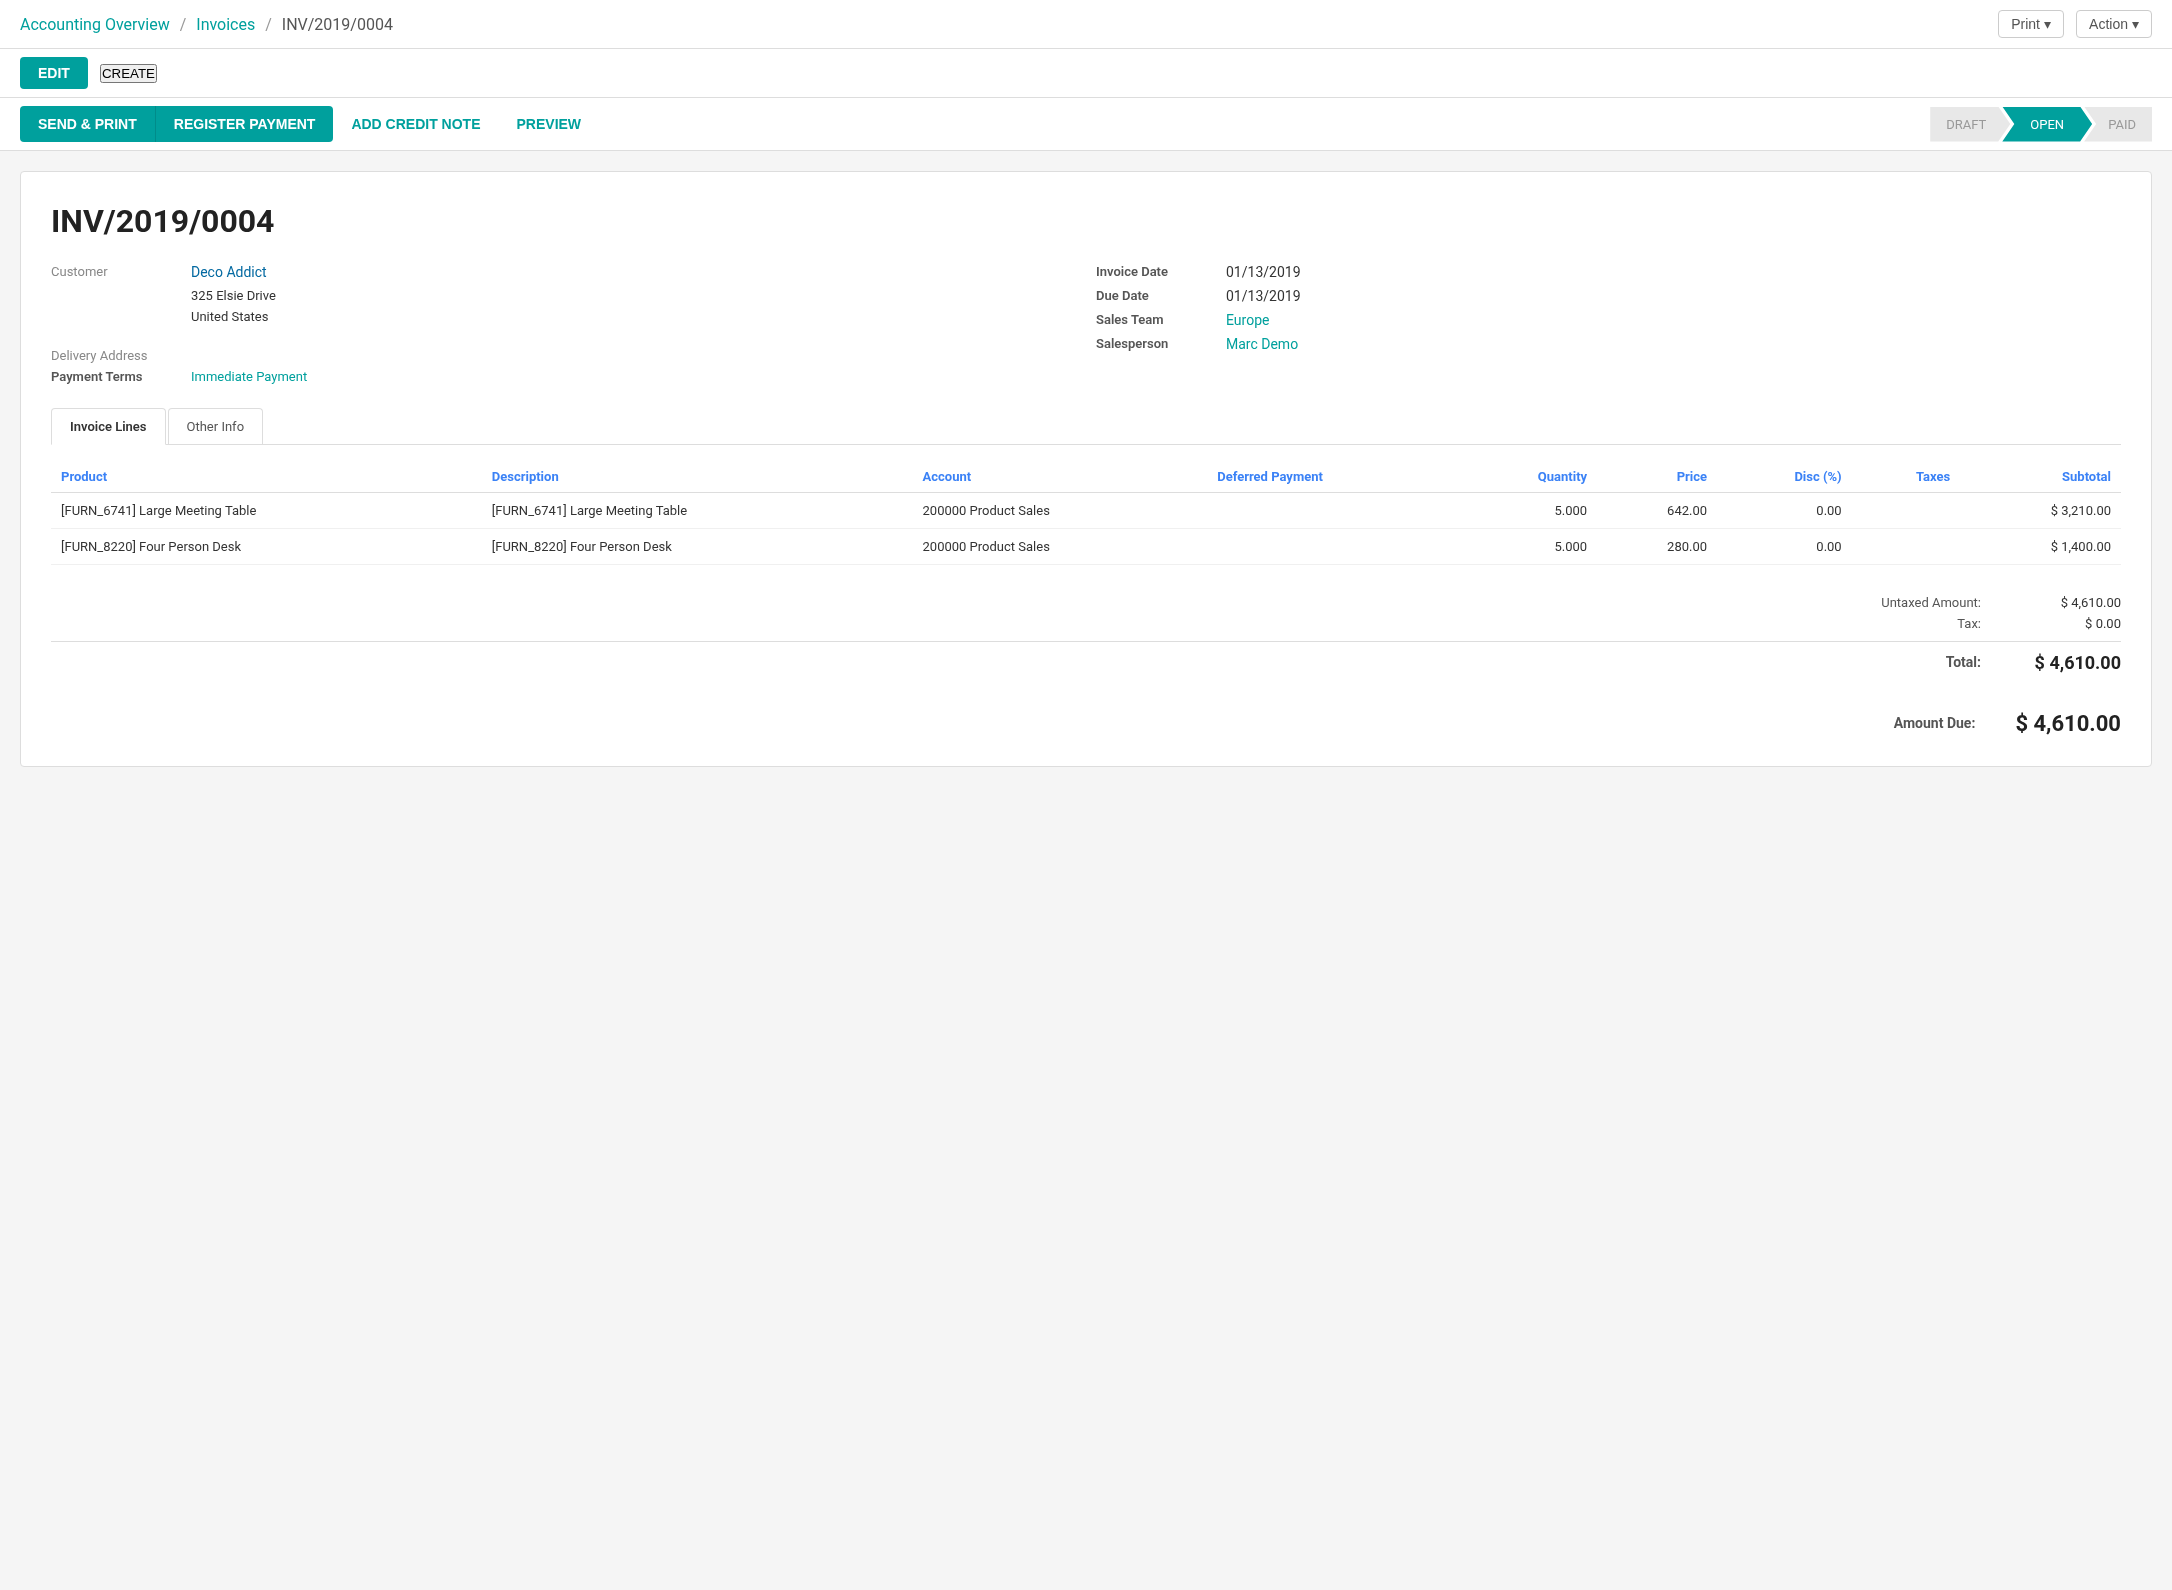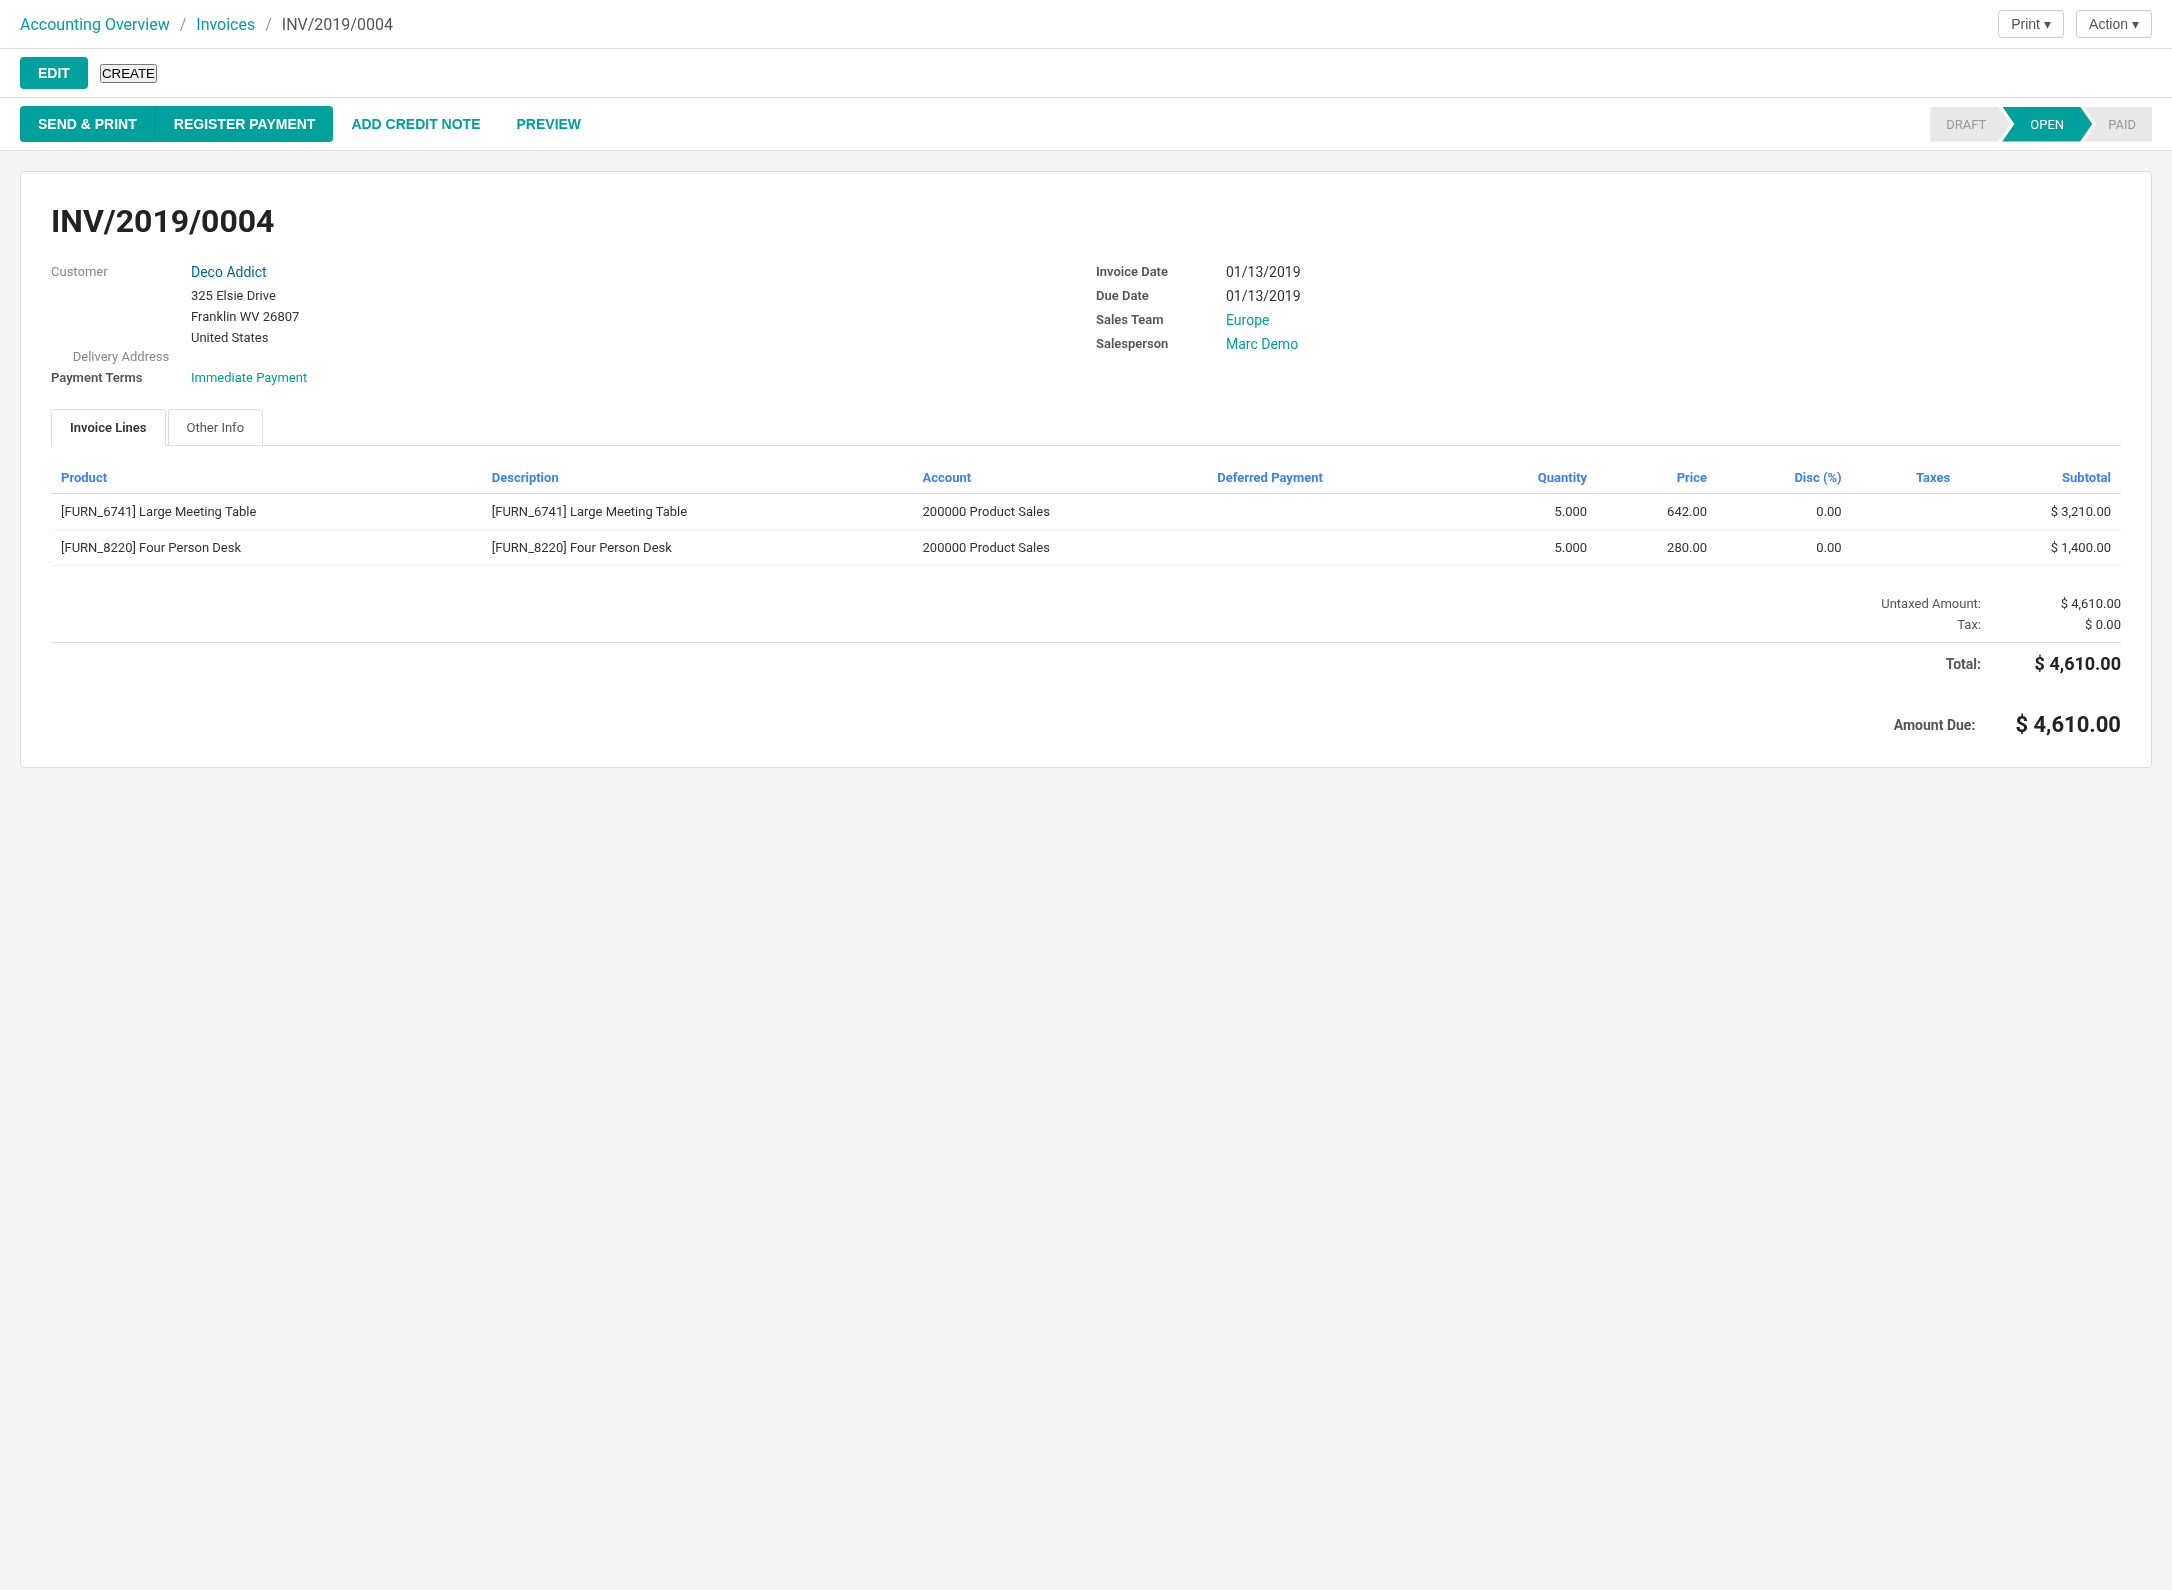--- a/index.html
+++ b/index.html
@@ -132,24 +132,23 @@
 
     <div class="invoice-meta">
 
       <div class="meta-left">
         <div class="meta-row">
           <span class="meta-label">Customer</span>
           <span class="meta-value link">Deco Addict</span>
         </div>
         <div class="address-block">
           <div>325 Elsie Drive</div>
-          <div>Franklin WV 26807</div>
           <div>United States</div>
         </div>
-        <div class="delivery-row" style="margin-top:1px;text-align:center;">
+        <div class="delivery-row" style="margin-top:20px;">
           <span class="delivery-label">Delivery Address</span>
         </div>
         <div class="payment-row">
           <span class="payment-label">Payment Terms</span>
           <span class="payment-value">Immediate Payment</span>
         </div>
       </div>
 
       <div class="meta-right">
         <div class="meta-row">

